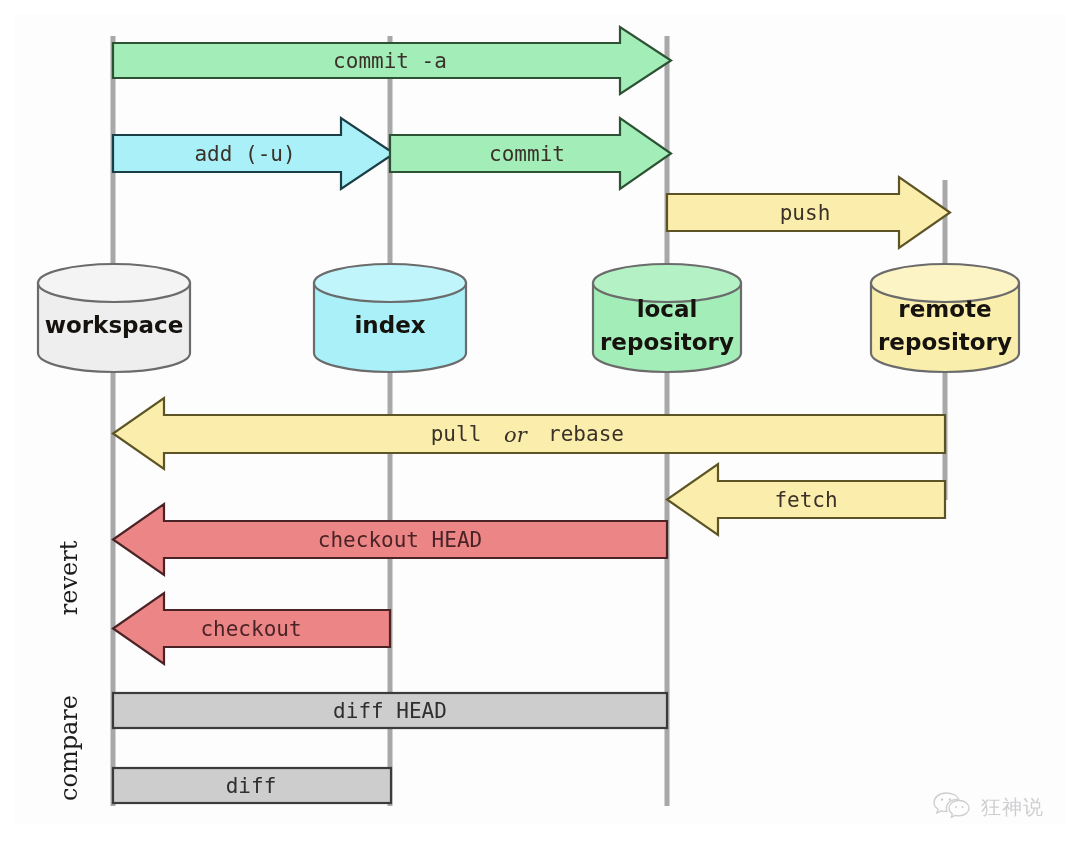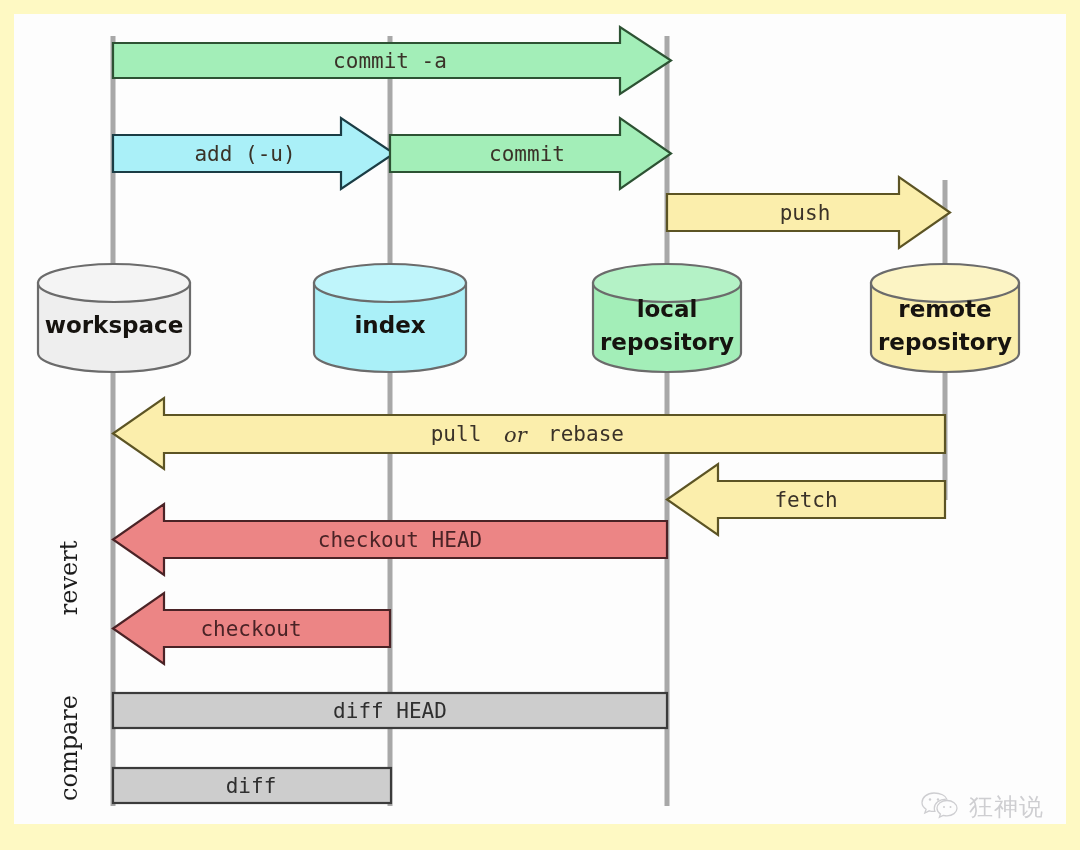--- a/index.html
+++ b/index.html
@@ -5,21 +5,21 @@
   html, body {
     margin: 0;
     padding: 0;
     background: #eceded;
     font-family: "Liberation Sans", sans-serif;
   }
   #canvas {
     position: relative;
     width: 1080px;
     height: 850px;
-    background: #fef9c3;
+    background: #ffffff;
     overflow: hidden;
   }
   #board {
     position: absolute;
     left: 14px;
     top: 14px;
     width: 1052px;
     height: 810px;
     background: #fdfdfd;
   }
@@ -88,21 +88,21 @@
     position: absolute;
     right: 36px;
     bottom: 26px;
     display: flex;
     align-items: center;
     gap: 8px;
     opacity: 0.42;
   }
   #watermark .wm-text {
     font-family: Liberation Serif, serif;
-    font-size: 24px;
+    font-size: 20px;
     color: #8e8e95;
     letter-spacing: 1px;
   }
 </style>
 </head>
 <body>
 
 <div id="canvas">
   <div id="board"></div>
 

